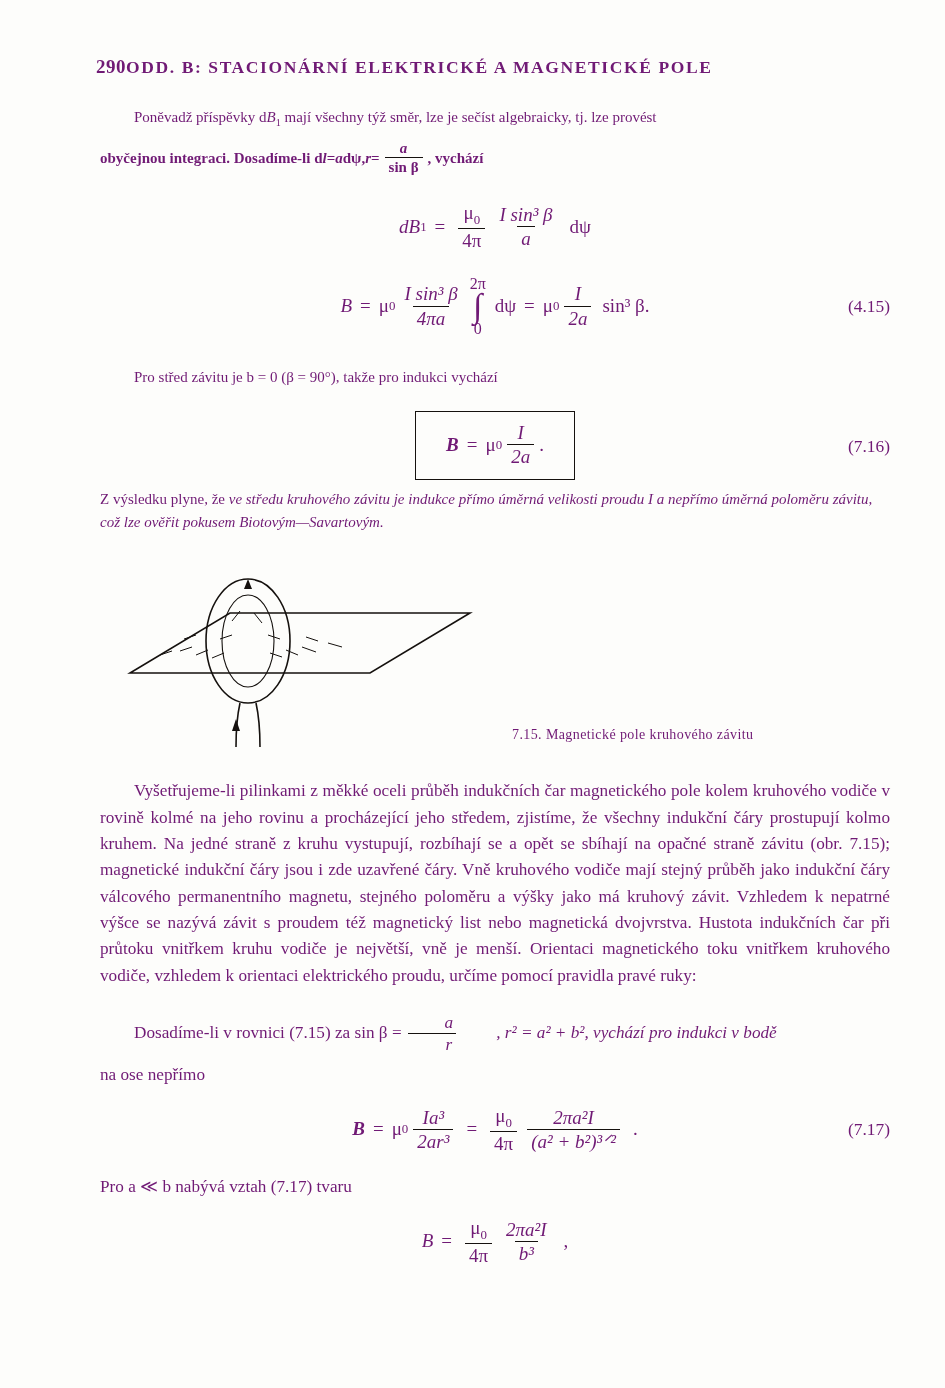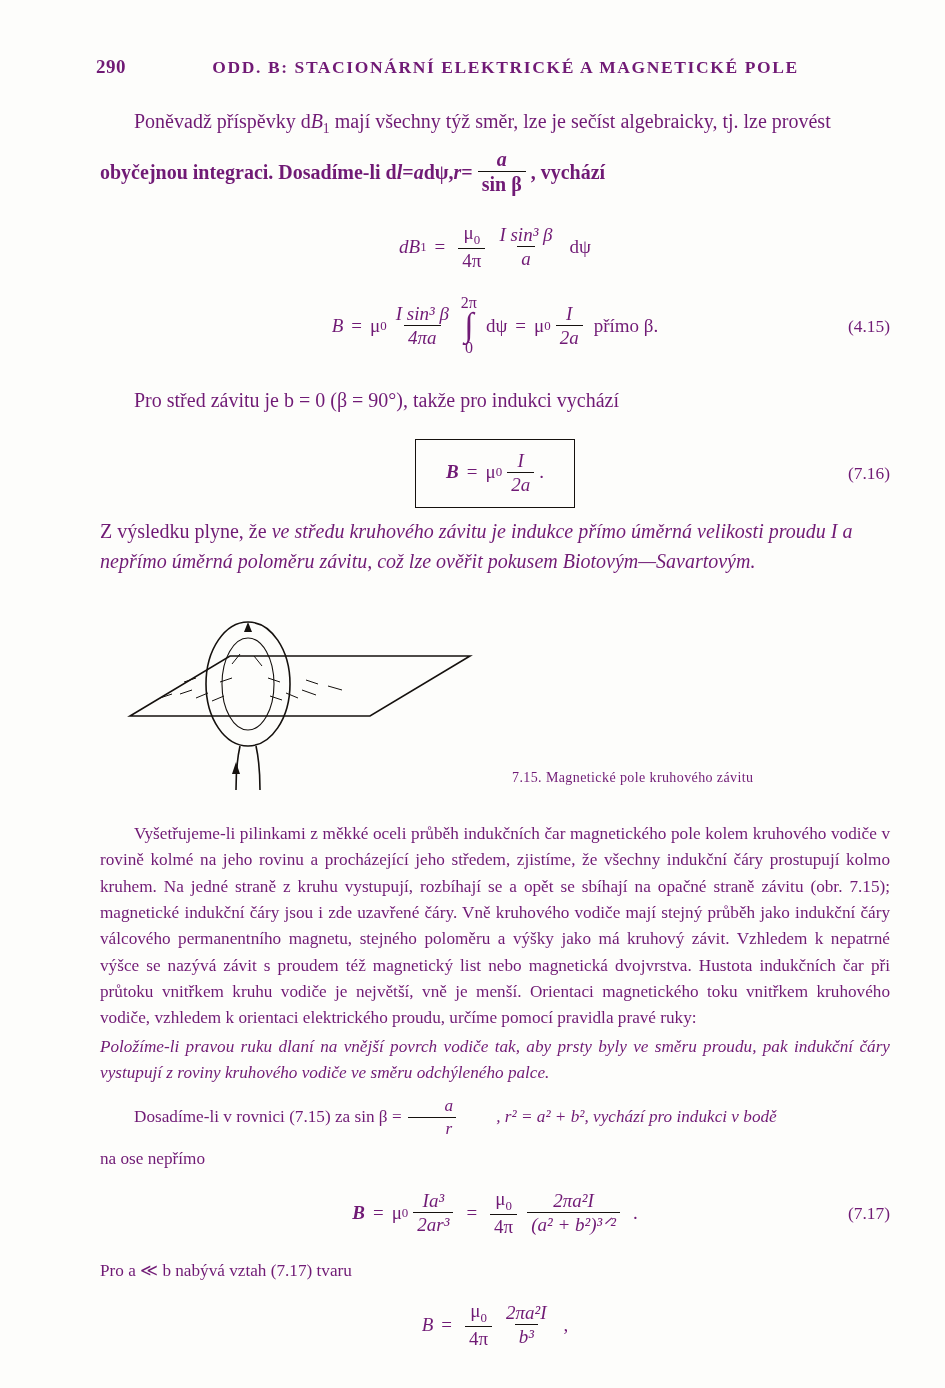--- a/index.html
+++ b/index.html
@@ -25,34 +25,34 @@
     align-items: baseline;
   }
   .folio {
     font-family: "Liberation Serif", serif;
     font-weight: bold;
     font-size: 19px;
     letter-spacing: 0.5px;
   }
   .running-head {
     flex: 1;
-    text-align: center;
+    text-align: left;
     font-size: 17.5px;
     font-weight: bold;
     letter-spacing: 1.6px;
   }
   .body {
     position: absolute;
     top: 105px;
     left: 100px;
     width: 790px;
   }
   p {
     margin: 0;
-    font-size: 20px;
+    font-size: 15px;
     line-height: 1.62;
   }
   .para-indent { text-indent: 34px; }
   .math-block {
     text-align: center;
     margin: 16px 0 8px 0;
     position: relative;
   }
   .eqno {
     position: absolute;
@@ -183,21 +183,21 @@
           <span class="lim">0</span>
         </span>
         <span style="margin-left:6px;">dψ</span>
         <span style="margin:0 8px;">=</span>
         <span>μ</span>
           <span class="sub">0</span>
         <span class="frac">
           <span class="num mi">I</span>
           <span class="den mi">2a</span>
         </span>
-        <span style="margin-left:6px;">přímo β.</span>
+        <span style="margin-left:6px;">sin³ β.</span>
       </span>
       <span class="eqno">(4.15)</span>
     </div>
 
     <p class="para-indent" style="margin-top:28px;"><span>Pro střed závitu je b = 0 (β = 90°), takže pro indukci vychází</span></p>
 
     <div class="math-block" style="margin-top:22px;">
       <span class="boxed">
         <span class="mathrow">
           <span class="mi b">B</span>
@@ -250,23 +250,22 @@
         <polygon points="128,28 124,38 132,38" fill="#15110e"></polygon>
       </svg>
       <div class="fig-caption">
         <span class="b">7.15.</span>
         <span>Magnetické pole kruhového závitu</span>
       </div>
     </div>
 
     <div class="text-block">
       <p class="justified para-indent">Vyšetřujeme-li pilinkami z měkké oceli průběh indukčních čar magnetického pole kolem kruhového vodiče v rovině kolmé na jeho rovinu a procházející jeho středem, zjistíme, že všechny indukční čáry prostupují kolmo kruhem. Na jedné straně z kruhu vystupují, rozbíhají se a opět se sbíhají na opačné straně závitu (obr. 7.15); magnetické indukční čáry jsou i zde uzavřené čáry. Vně kruhového vodiče mají stejný průběh jako indukční čáry válcového permanentního magnetu, stejného poloměru a výšky jako má kruhový závit. Vzhledem k nepatrné výšce se nazývá závit s proudem též magnetický list nebo magnetická dvojvrstva. Hustota indukčních čar při průtoku vnitřkem kruhu vodiče je největší, vně je menší. Orientaci magnetického toku vnitřkem kruhového vodiče, vzhledem k orientaci elektrického proudu, určíme pomocí pravidla pravé ruky:</p>
-      <p class="justified ital" style="margin-top:2px;">Položíme-li pravou ruku dlaní na vnější povrch vodiče tak, aby prsty byly ve směru proudu, pak indukční čáry vystupují z roviny kruhového vodiče ve směru odchýleného palce.</p>
-
-      <p class="justified para-indent" style="margin-top:10px; display:flex; align-items:center; flex-wrap:wrap;">
+
+      <p class="justified para-indent" style="margin-top:24px; display:flex; align-items:center; flex-wrap:wrap;">
         <span>Dosadíme-li v rovnici (7.15) za sin β = </span>
         <span class="frac">
           <span class="num mi">a</span>
           <span class="den mi">r</span>
         </span>
         <span class="ital">, r² = a² + b², vychází pro indukci v bodě</span>
       </p>
 
       <p class="justified" style="margin-top:8px;">na ose nepřímo</p>
     </div>

